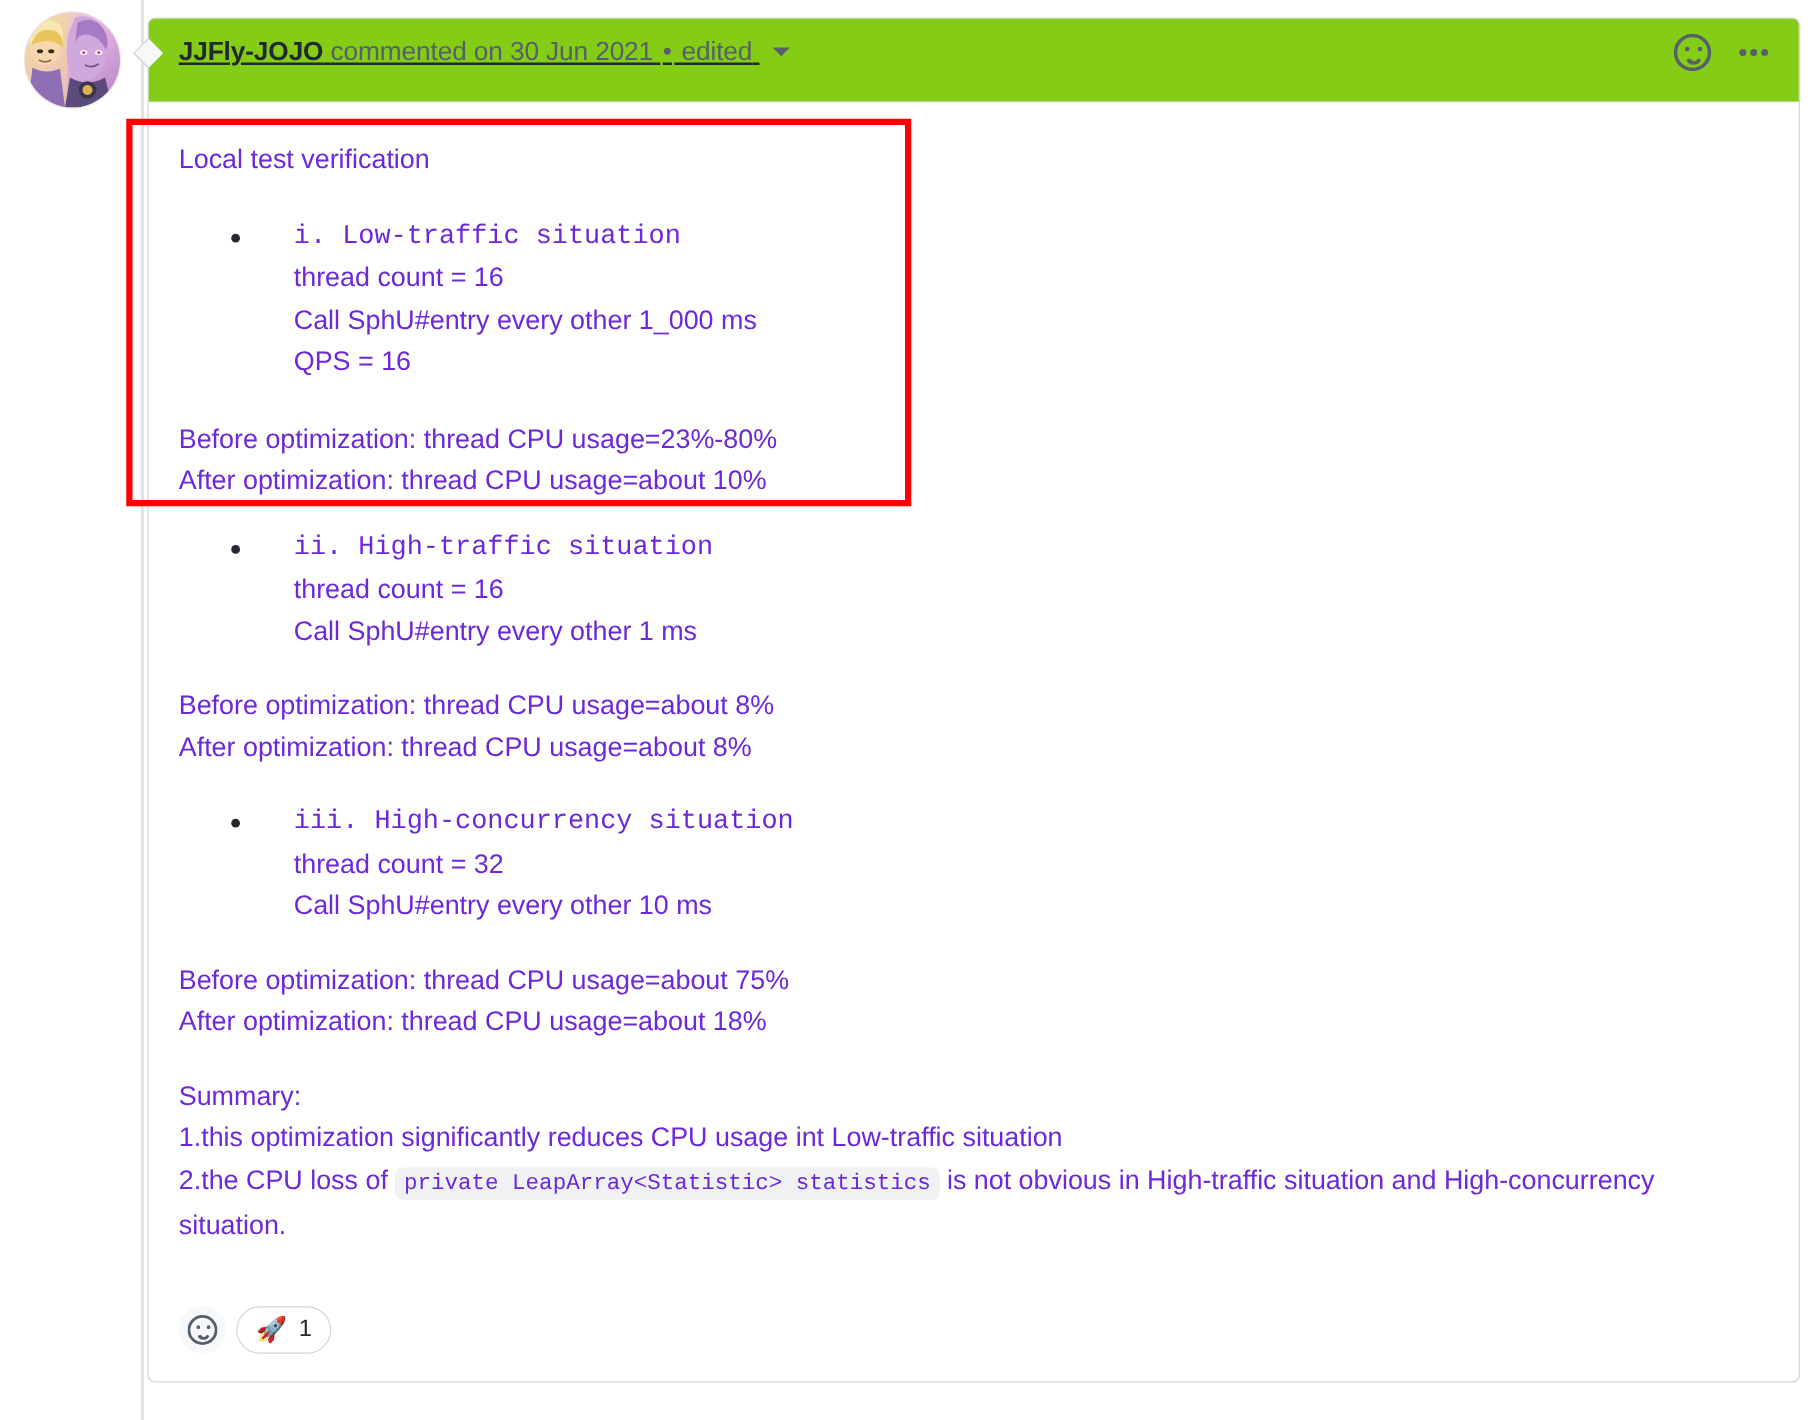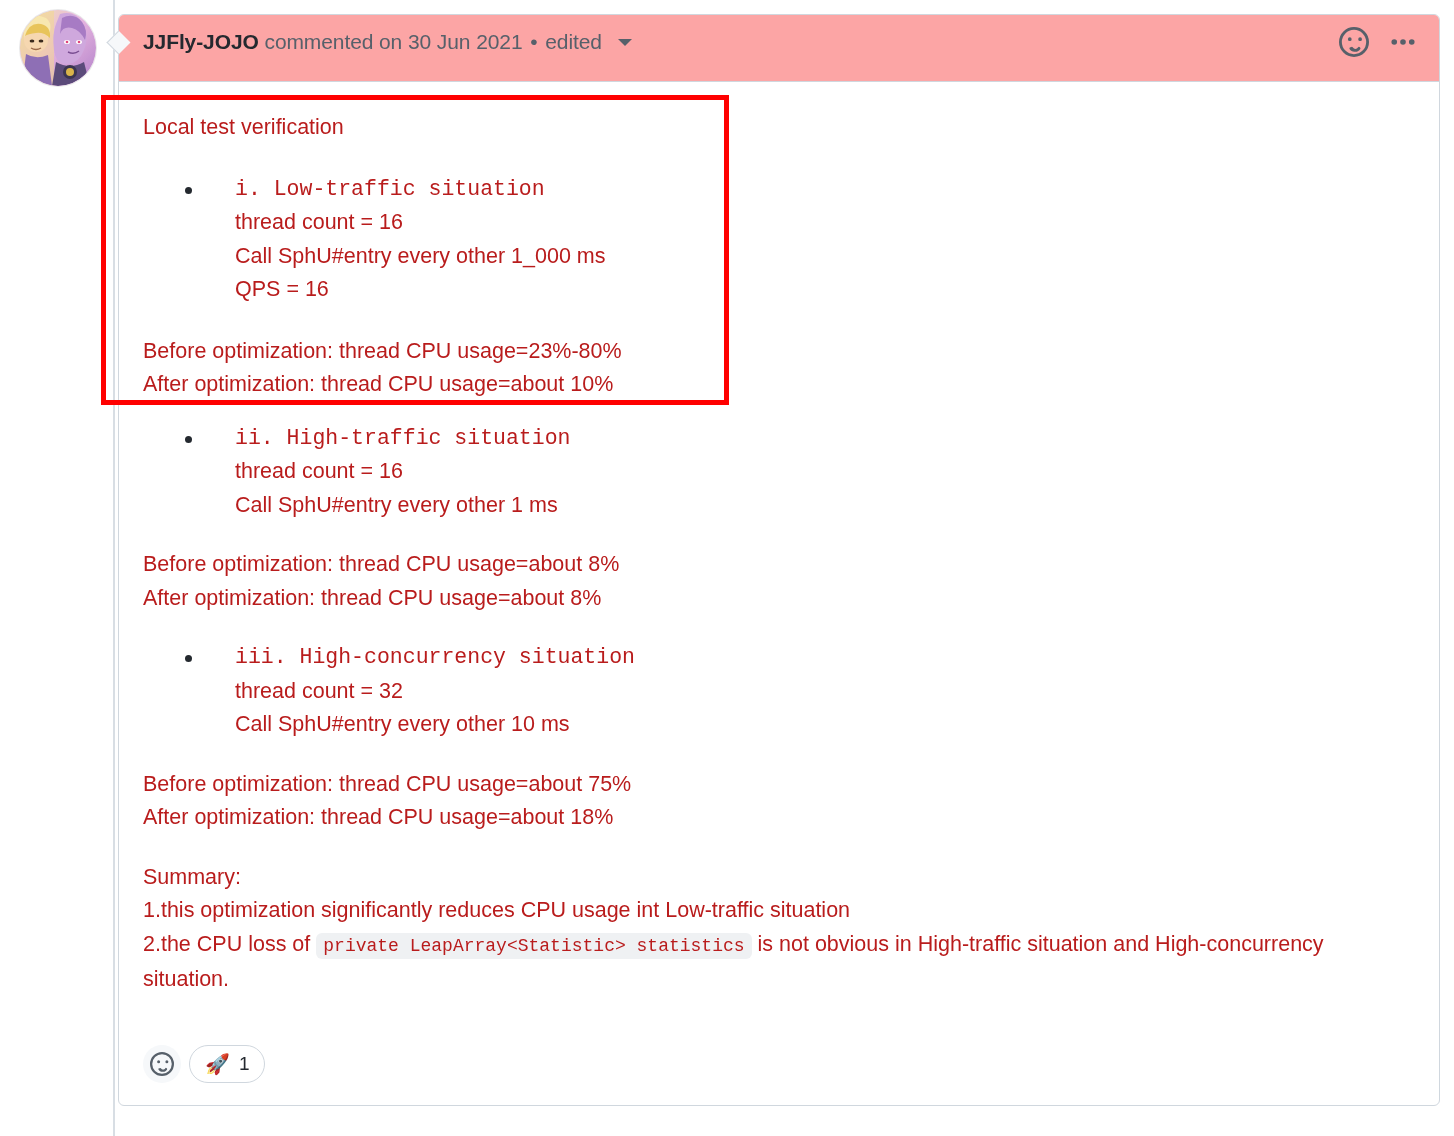--- a/index.html
+++ b/index.html
@@ -69,27 +69,28 @@
     transform: rotate(45deg);
     z-index: 6;
   }
 
   .comment-header {
     position: absolute;
     left: 0;
     top: 0;
     right: 0;
     height: 67px;
-    background: #fca5a5;
+    background: #84cc16;
     border-bottom: 1px solid #d0d7de;
     border-radius: 5px 5px 0 0;
     display: flex;
     align-items: center;
     padding: 0 22px 12px 24px;
     box-sizing: border-box;
+    text-decoration: underline;
   }
   .header-text {
     font-size: 21px;
     color: #57606a;
     letter-spacing: -0.1px;
     white-space: nowrap;
   }
   .header-text .author {
     font-weight: bold;
     color: #24292f;
@@ -116,21 +117,21 @@
   
   .comment-body {
     position: absolute;
     left: 0;
     top: 68px;
     right: 0;
     padding: 28px 24px 0 24px;
     box-sizing: border-box;
     font-size: 21.5px;
     line-height: 33.5px;
-    color: #b91c1c;
+    color: #6d28d9;
   }
   .para { margin: 0 0 0 0; }
   .spacer-28 { height: 28px; }
   .spacer-20 { height: 20px; }
 
   ul.bullets {
     margin: 0;
     padding: 0;
     list-style: none;
     font-family: Liberation Mono, monospace;

